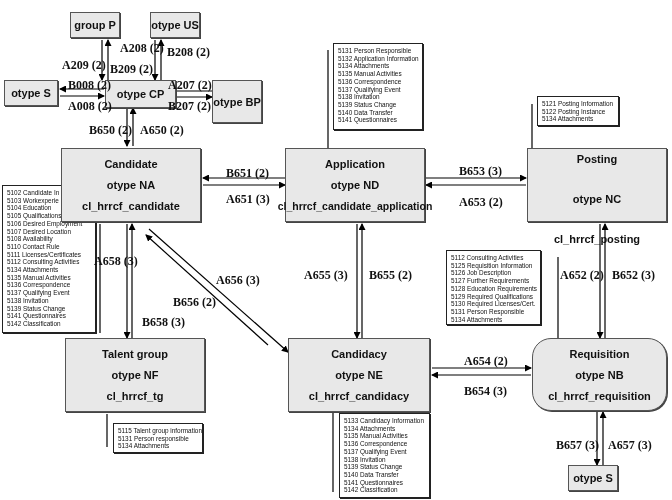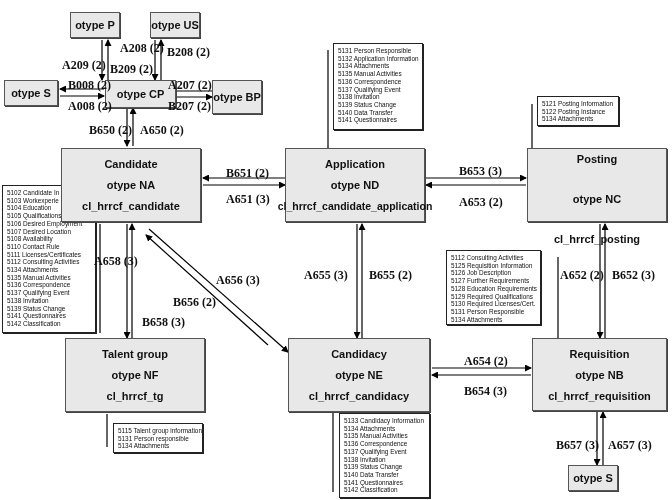--- a/index.html
+++ b/index.html
@@ -83,32 +83,32 @@
       <line x1="100" y1="224" x2="100" y2="333"></line>
       <line x1="328" y1="50" x2="328" y2="148"></line>
       <line x1="532" y1="104" x2="532" y2="148"></line>
       <line x1="558" y1="257" x2="558" y2="338"></line>
       <line x1="107" y1="414" x2="107" y2="447"></line>
       <line x1="333" y1="412" x2="333" y2="492"></line>
     </g>
   </svg>
 
   <div class="node small" style="left:70px;top:12px;width:50px;height:26px;">
-    <span>otype P</span>
+    <span>group P</span>
   </div>
   <div class="node small" style="left:150px;top:12px;width:50px;height:26px;">
     <span>otype US</span>
   </div>
   <div class="node small" style="left:4px;top:80px;width:54px;height:26px;">
     <span>otype S</span>
   </div>
   <div class="node small" style="left:105px;top:80px;width:71px;height:28px;">
     <span>otype CP</span>
   </div>
-  <div class="node small" style="left:212px;top:80px;width:50px;height:34px;">
+  <div class="node small" style="left:212px;top:80px;width:50px;height:43px;">
     <span>otype BP</span>
   </div>
   <div class="node small" style="left:568px;top:465px;width:50px;height:26px;">
     <span>otype S</span>
   </div>
 
   <div class="node big" style="left:61px;top:148px;width:140px;height:74px;">
     <span>Candidate</span>
     <span>otype NA</span>
     <span>cl_hrrcf_candidate</span>
@@ -126,21 +126,21 @@
   <div class="node big" style="left:65px;top:338px;width:140px;height:74px;">
     <span>Talent group</span>
     <span>otype NF</span>
     <span>cl_hrrcf_tg</span>
   </div>
   <div class="node big" style="left:288px;top:338px;width:142px;height:74px;">
     <span>Candidacy</span>
     <span>otype NE</span>
     <span>cl_hrrcf_candidacy</span>
   </div>
-  <div class="node big" style="left:532px;top:338px;width:135px;height:73px;">
+  <div class="node big" style="left:532px;top:338px;width:135px;height:73px;border-radius:19px;">
     <span>Requisition</span>
     <span>otype NB</span>
     <span>cl_hrrcf_requisition</span>
   </div>
 
   <div class="infobox" style="left:2px;top:185px;width:94px;height:148px;z-index:-0;">
       <div>5102 Candidate In</div>
       <div>5103 Workexperie</div>
       <div>5104 Education</div>
       <div>5105 Qualifications</div>

